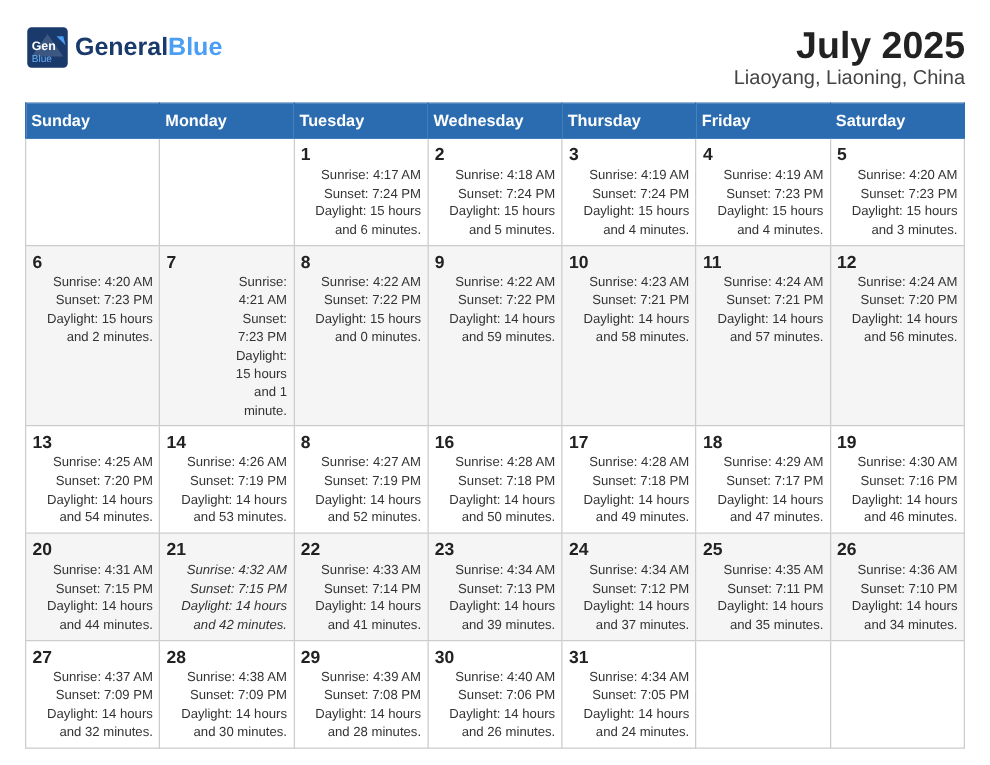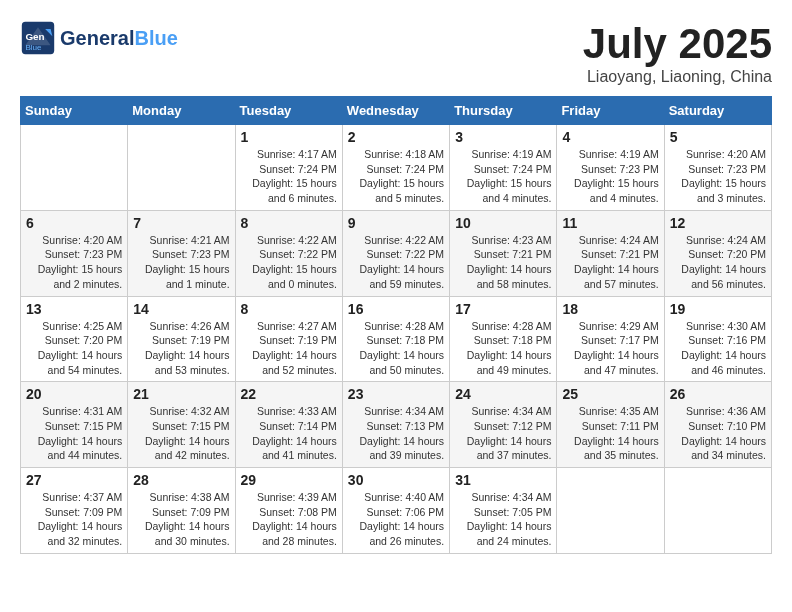--- a/index.html
+++ b/index.html
@@ -22,21 +22,21 @@
     }
     .logo-icon {
       width: 36px;
       height: 36px;
       margin-right: 4px;
     }
     .title-block {
       text-align: right;
     }
     .month-title {
-      font-size: 42px;
+      font-size: 30px;
       font-weight: bold;
       color: #222;
     }
     .subtitle {
       font-size: 16px;
       color: #444;
     }
     .calendar {
       width: 100%;
       border-collapse: collapse;
@@ -161,21 +161,21 @@
       <tr>
         <td>
           <span class="day-number">6</span>
           <div class="day-info" style="white-space: pre-line;">Sunrise: 4:20 AM
 Sunset: 7:23 PM
 Daylight: 15 hours
 and 2 minutes.</div>
         </td>
         <td>
           <span class="day-number">7</span>
-          <div class="day-info" style="white-space: pre-line;">Sunrise: 4:21 AM
+          <div class="day-info" style="white-space: pre-line; margin-left: 42px;">Sunrise: 4:21 AM
 Sunset: 7:23 PM
 Daylight: 15 hours
 and 1 minute.</div>
         </td>
         <td>
           <span class="day-number">8</span>
           <div class="day-info" style="white-space: pre-line;">Sunrise: 4:22 AM
 Sunset: 7:22 PM
 Daylight: 15 hours
 and 0 minutes.</div>
@@ -263,21 +263,21 @@
       <tr>
         <td>
           <span class="day-number">20</span>
           <div class="day-info" style="white-space: pre-line;">Sunrise: 4:31 AM
 Sunset: 7:15 PM
 Daylight: 14 hours
 and 44 minutes.</div>
         </td>
         <td>
           <span class="day-number">21</span>
-          <div class="day-info" style="white-space: pre-line;">Sunrise: 4:32 AM
+          <div class="day-info" style="white-space: pre-line; font-style: italic;">Sunrise: 4:32 AM
 Sunset: 7:15 PM
 Daylight: 14 hours
 and 42 minutes.</div>
         </td>
         <td>
           <span class="day-number">22</span>
           <div class="day-info" style="white-space: pre-line;">Sunrise: 4:33 AM
 Sunset: 7:14 PM
 Daylight: 14 hours
 and 41 minutes.</div>

